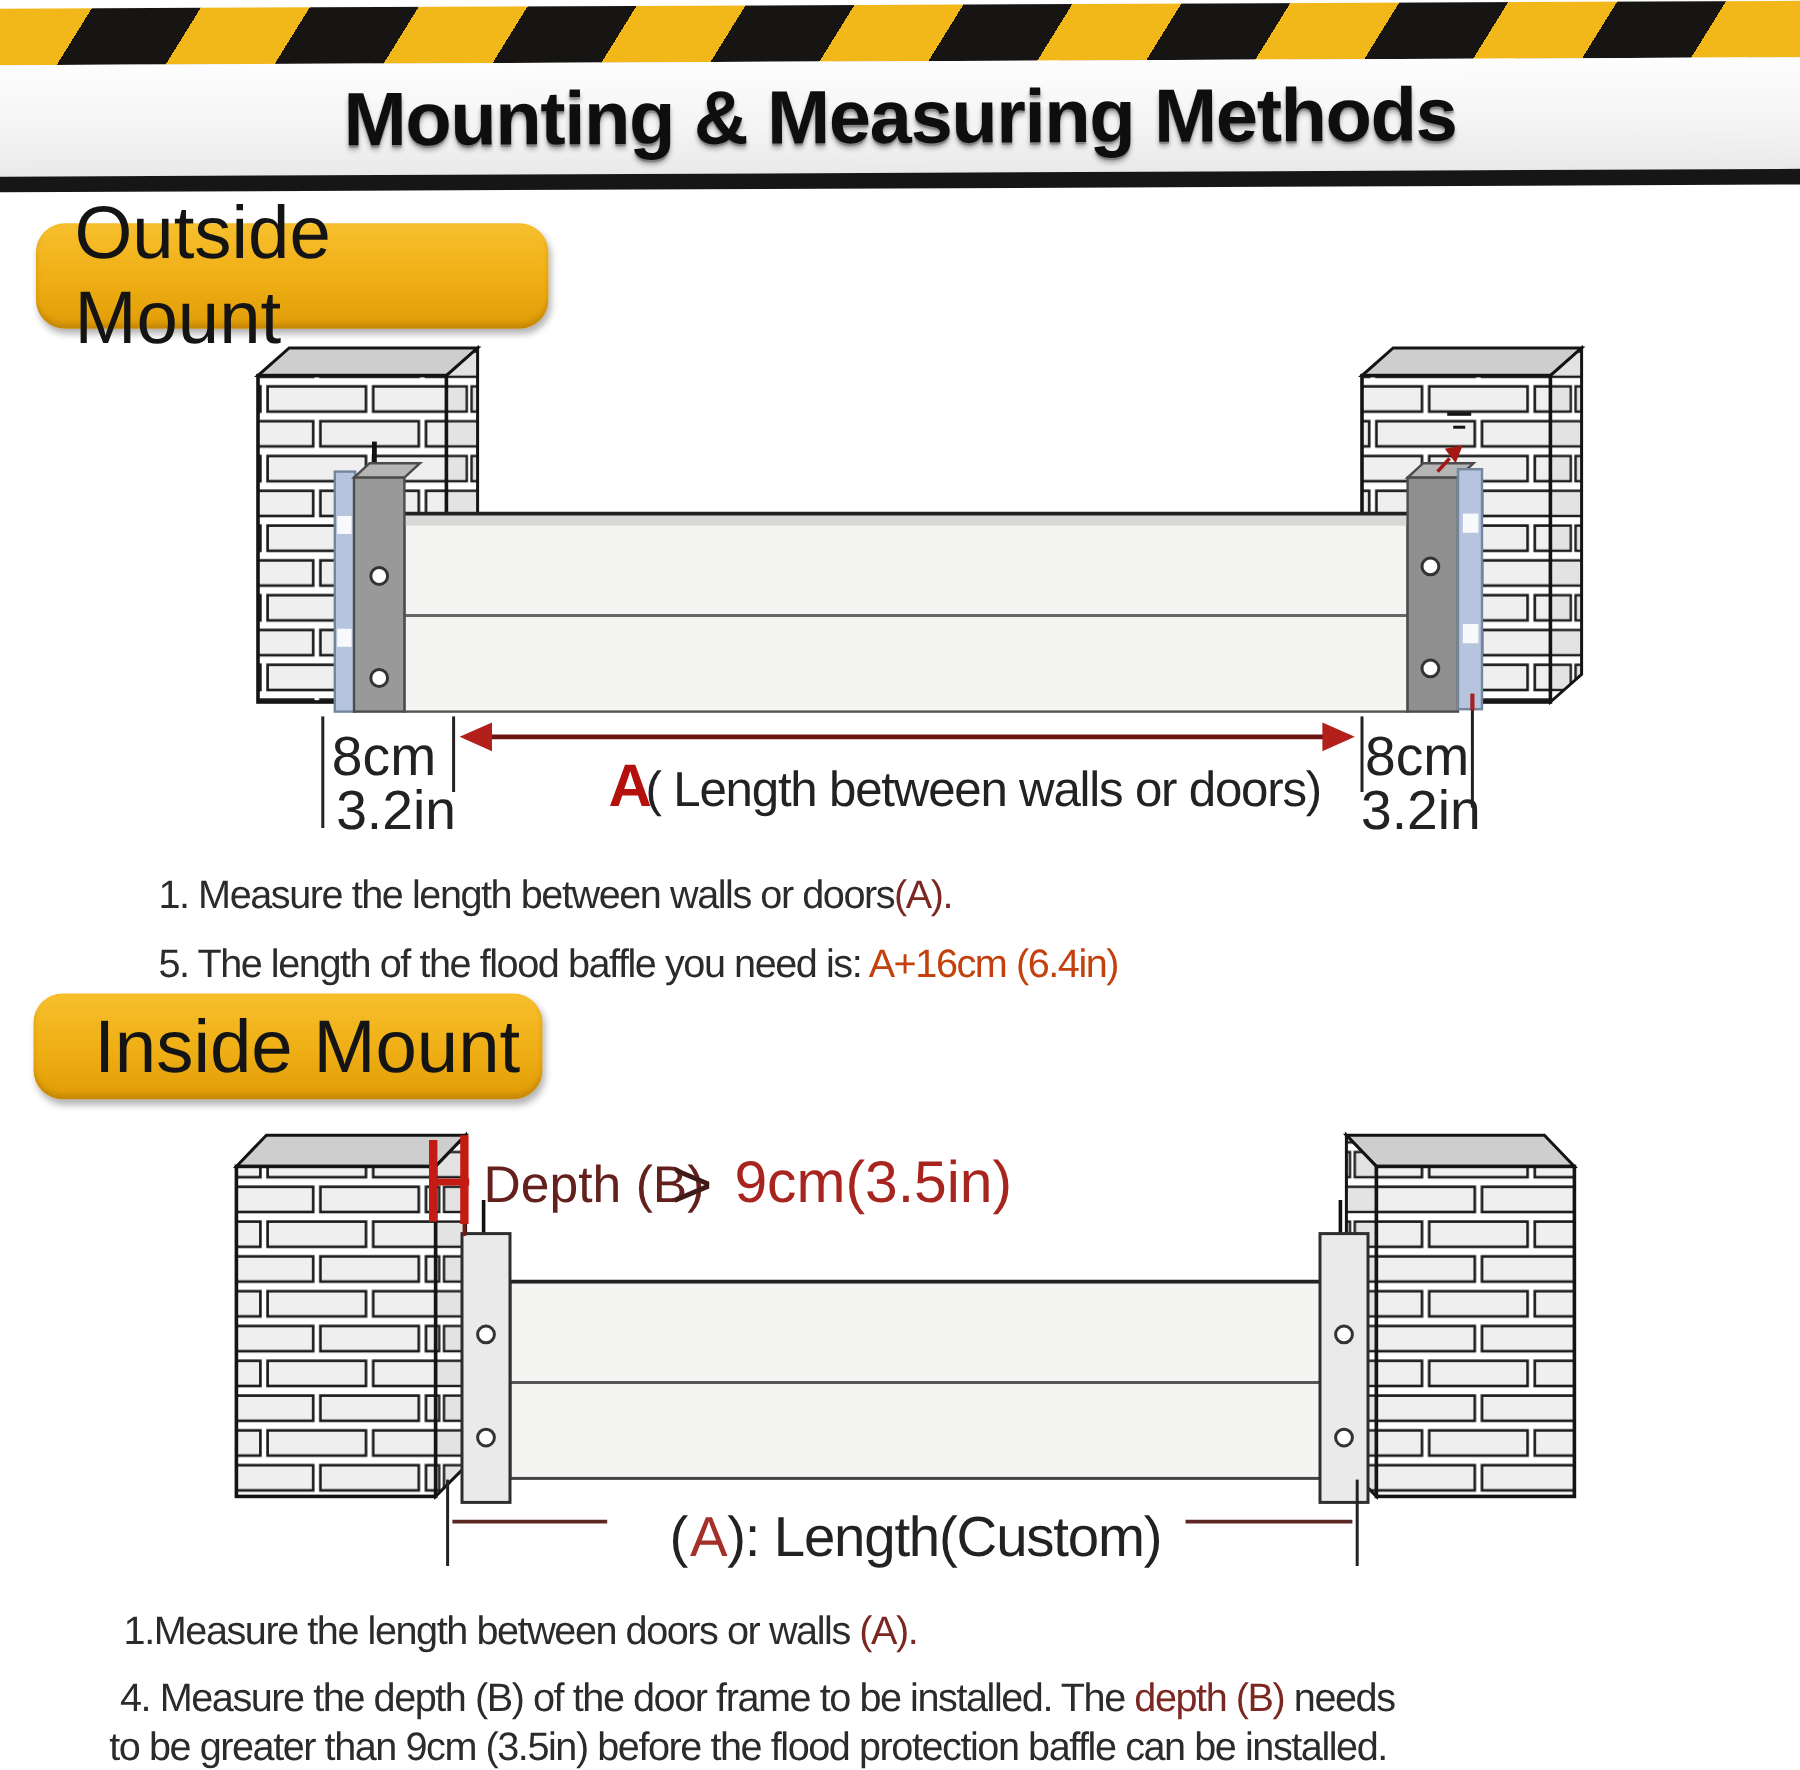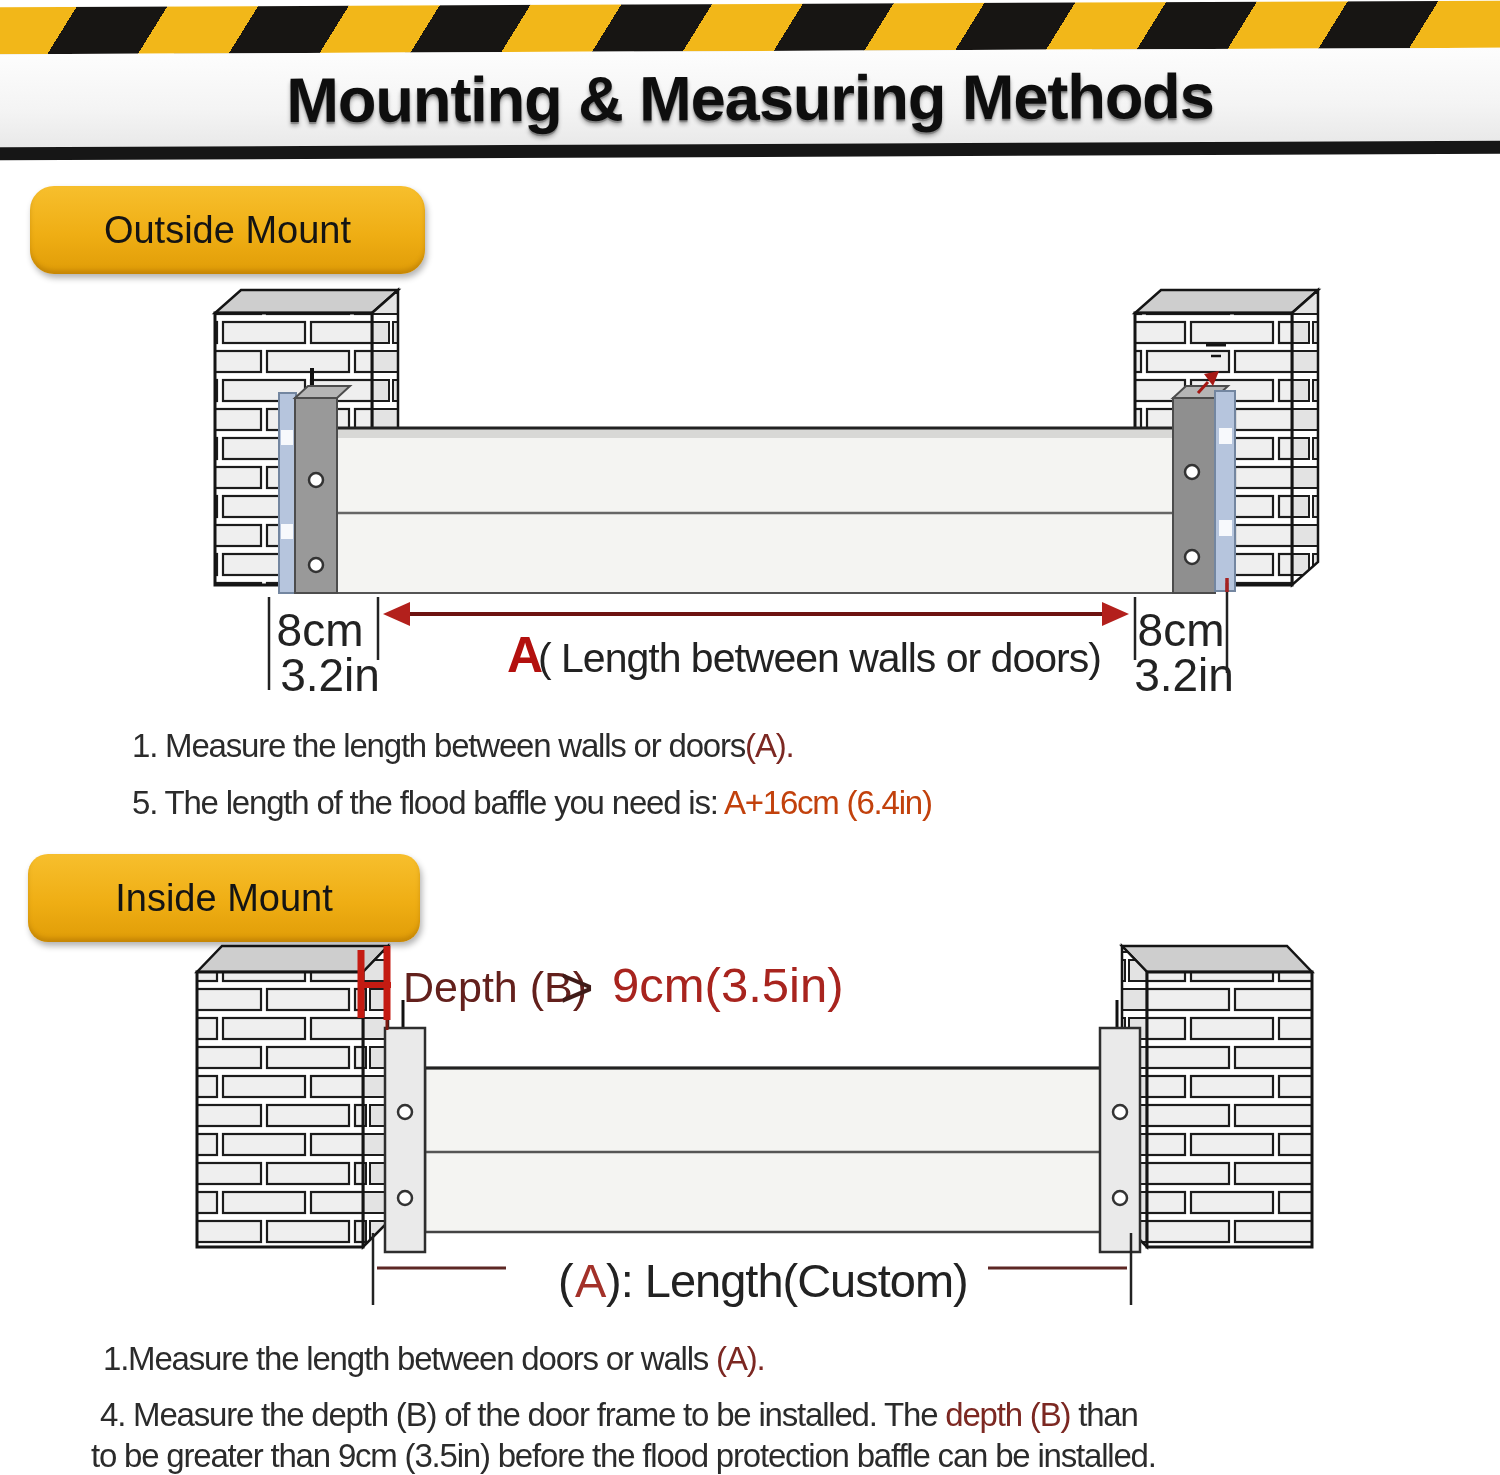--- a/index.html
+++ b/index.html
@@ -19,27 +19,27 @@
     background:linear-gradient(180deg,#fdfdfd 0%,#f4f4f4 60%,#e9e9e9 100%);
     display:flex;align-items:center;justify-content:center;
   }
   .title{
     margin:0;font-size:63px;font-weight:bold;letter-spacing:-1px;color:#0e0e0e;
     text-shadow:0 2px 1px rgba(90,90,90,.55), 0 4px 4px rgba(0,0,0,.30);
   }
   .title-underbar{position:absolute;top:144px;left:-8px;width:1516px;height:13px;background:#161616;}
   
   .mount-label{
-    position:absolute;border-radius:24px;color:#141414;font-size:38px;
+    position:absolute;border-radius:24px;color:#141414;font-size:62px;
     background:linear-gradient(180deg,#f7bf2d 0%,#efae14 55%,#e09c07 100%);
     box-shadow:2px 4px 6px rgba(0,0,0,.30), inset 0 -4px 4px rgba(150,95,0,.35);
-    display:flex;align-items:center;justify-content:center;
+    display:flex;align-items:center;justify-content:center;padding-left:32px;
   }
   #outside-label{left:30px;top:186px;width:395px;height:88px;}
-  #inside-label{left:28px;top:854px;width:392px;height:88px;border-radius:20px;}
+  #inside-label{left:28px;top:828px;width:392px;height:88px;}
   
   .diagram{position:absolute;left:0;width:1500px;}
   #outside-svg{top:280px;height:420px;}
   #inside-svg{top:935px;height:375px;}
   svg text{font-family:"Liberation Sans",sans-serif;}
   
   .step{
     position:absolute;white-space:nowrap;color:#2b2b2b;
     font-size:33px;letter-spacing:-1.2px;
   }
@@ -212,14 +212,14 @@
     <line x1="1131" y1="1233" x2="1131" y2="1305" stroke="#222222" stroke-width="2.5"></line>
     <line x1="377" y1="1268" x2="506" y2="1268" stroke="#5d2724" stroke-width="3"></line>
     <line x1="988" y1="1268" x2="1127" y2="1268" stroke="#5d2724" stroke-width="3"></line>
     <text x="558" y="1297" font-size="47" fill="#222222">(</text>
     <text x="575" y="1297" font-size="47" fill="#a33129">A</text>
     <text x="606" y="1297" font-size="47" letter-spacing="-1" fill="#222222">): Length(Custom)</text>
   </g>
 </svg>
 
 <div id="i-step1" class="step"><span>1.Measure the length between doors or walls </span><span class="maroon">(A).</span></div>
-<div id="i-step2" class="step"><span>4. Measure the depth (B) of the door frame to be installed. The </span><span class="maroon">depth (B)</span><span> than</span></div>
+<div id="i-step2" class="step"><span>4. Measure the depth (B) of the door frame to be installed. The </span><span class="maroon">depth (B)</span><span> needs</span></div>
 <div id="i-step3" class="step">to be greater than 9cm (3.5in) before the flood protection baffle can be installed.</div>
 
 </body></html>

